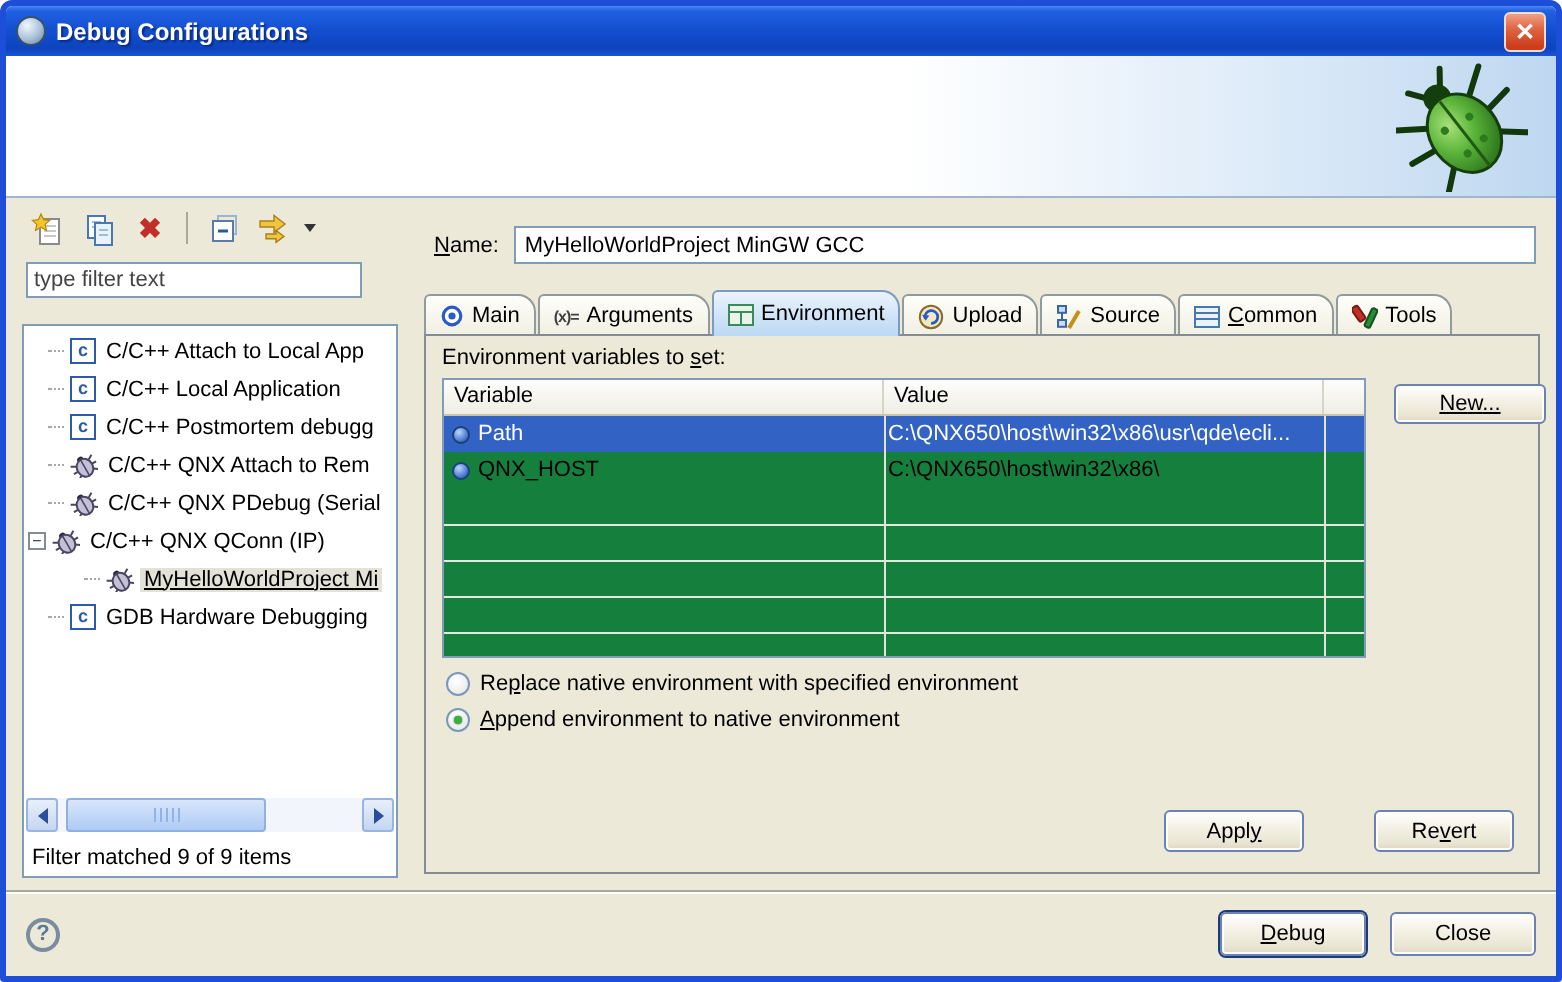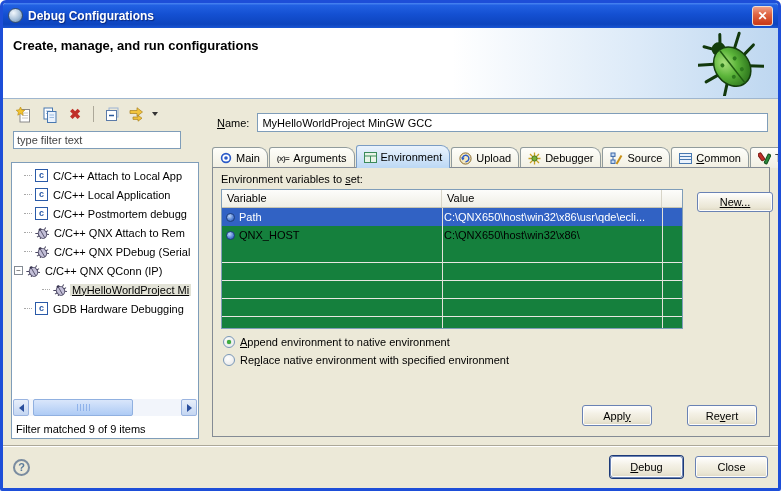--- a/index.html
+++ b/index.html
@@ -86,21 +86,20 @@
 
 <div class="dialog">
 
   <div class="titlebar">
     <span class="title-icon"></span>
     <span class="title-text">Debug Configurations</span>
     <button class="close-btn"><span>✕</span></button>
   </div>
 
   <div class="banner">
-    <div class="banner-title">Create, manage, and run configurations</div>
     <svg class="bug-logo" width="66" height="66" viewBox="0 0 66 66">
       <defs>
         <radialGradient id="bugg" cx="38%" cy="32%" r="75%">
           <stop offset="0%" stop-color="#A8E07C"></stop>
             <stop offset="45%" stop-color="#5CB53A"></stop>
             <stop offset="100%" stop-color="#286E1A"></stop>
         </radialGradient>
       </defs>
       <g transform="rotate(-38 33 35)">
         <g stroke="#12380C" stroke-width="3" stroke-linecap="round">
@@ -312,32 +311,20 @@
         <div class="tab">
           <svg width="13" height="13" viewBox="0 0 13 13">
               <circle cx="6.5" cy="6.5" r="5.6" fill="#F4E8C0" stroke="#8A6A2A"></circle>
               <path d="M3.6 7.4 A3.2 3.2 0 1 1 6.5 9.7" fill="none" stroke="#2A5AC8" stroke-width="1.4"></path>
               <path d="M2 5.4 L3.9 8.4 L5.6 5.8 Z" fill="#2A5AC8"></path>
             </svg>
           <span>Upload</span>
         </div>
         <div class="tab">
           <svg width="13" height="13" viewBox="0 0 13 13">
-              <g stroke="#C8A020" stroke-width="1.3">
-                <line x1="6.5" y1="0.5" x2="6.5" y2="12.5"></line>
-                <line x1="0.5" y1="6.5" x2="12.5" y2="6.5"></line>
-                <line x1="2" y1="2" x2="11" y2="11"></line>
-                <line x1="11" y1="2" x2="2" y2="11"></line>
-              </g>
-              <circle cx="6.5" cy="6.5" r="2.6" fill="#7AB03A" stroke="#4A7A20"></circle>
-            </svg>
-          <span>Debugger</span>
-        </div>
-        <div class="tab">
-          <svg width="13" height="13" viewBox="0 0 13 13">
               <rect x="1" y="1" width="4" height="3.4" fill="#C8DCF4" stroke="#3A66A8"></rect>
               <rect x="1" y="8" width="4" height="3.4" fill="#C8DCF4" stroke="#3A66A8"></rect>
               <line x1="3" y1="4.5" x2="3" y2="8" stroke="#3A66A8"></line>
               <line x1="11.5" y1="3.5" x2="6.5" y2="12" stroke="#C89018" stroke-width="2"></line>
             </svg>
           <span>Source</span>
         </div>
         <div class="tab">
           <svg width="13" height="11" viewBox="0 0 13 11">
               <rect x="0.5" y="0.5" width="12" height="10" fill="#EAF2FC" stroke="#4878B0"></rect>
@@ -384,26 +371,26 @@
 
         <div class="side-buttons">
           <button class="btn">Ne<u>w</u>...</button>
           <button class="btn">Se<u>l</u>ect...</button>
           <button class="btn"><u>E</u>dit...</button>
           <button class="btn">Rem<u>o</u>ve</button>
         </div>
 
         <div class="radios">
           <label class="radio-row">
+            <span class="radio"></span>
+            <span>Re<u>p</u>lace native environment with specified environment</span>
+          </label>
+          <label class="radio-row">
             <span class="radio checked"></span>
             <span><u>A</u>ppend environment to native environment</span>
-          </label>
-          <label class="radio-row">
-            <span class="radio"></span>
-            <span>Re<u>p</u>lace native environment with specified environment</span>
           </label>
         </div>
 
         <div class="apply-row">
           <button class="btn">Appl<u>y</u></button>
           <button class="btn">Re<u>v</u>ert</button>
         </div>
       </div>
     </div>
   </div>

